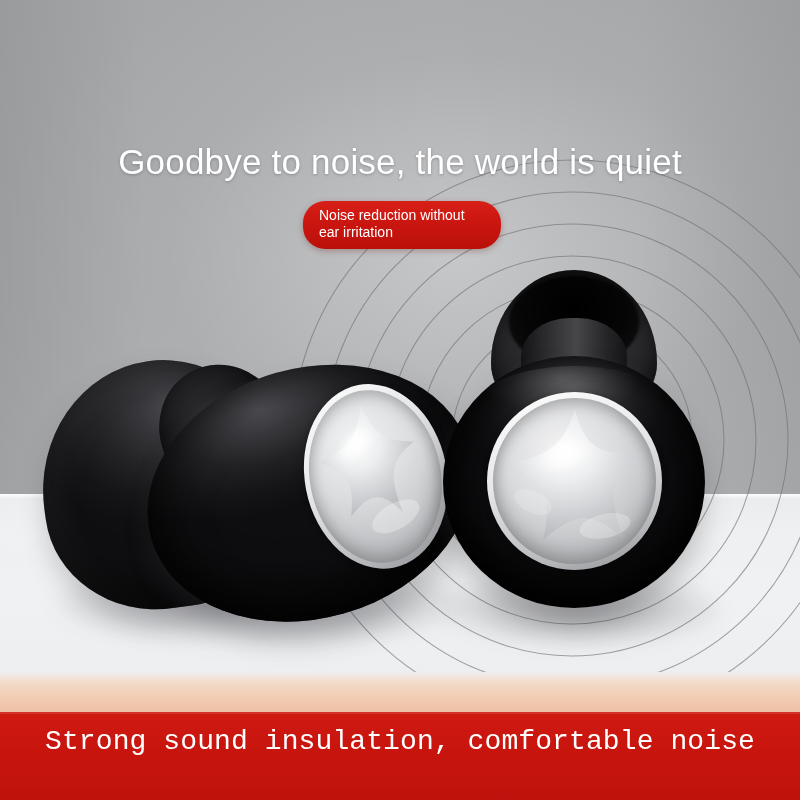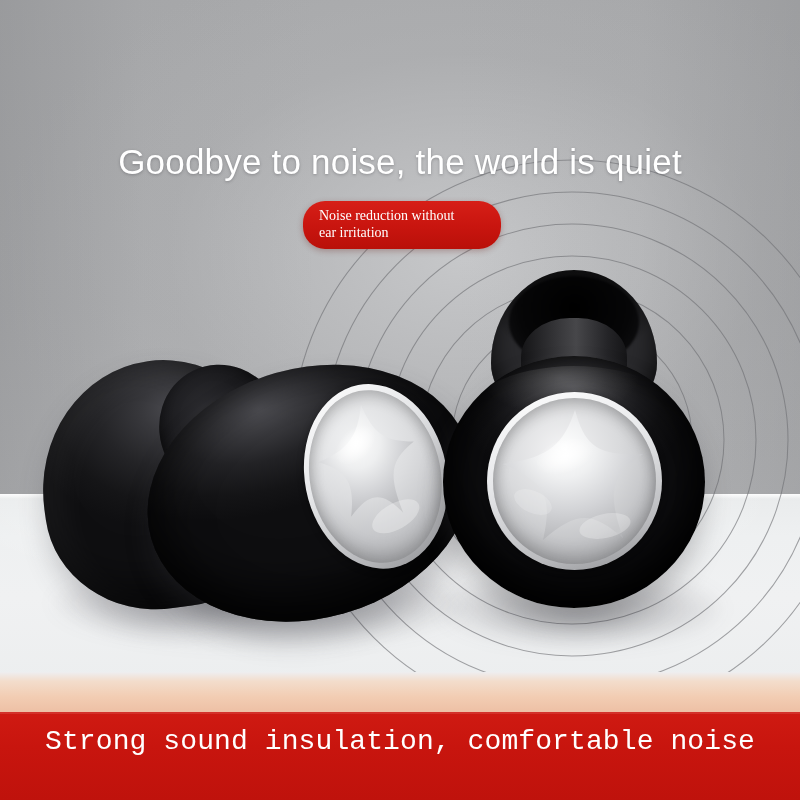--- a/index.html
+++ b/index.html
@@ -296,21 +296,20 @@
     width: 198px;
     padding: 6px 14px 8px 16px;
     box-sizing: border-box;
     border-radius: 22px;
     background: linear-gradient(180deg, #d61f17 0%, #c9150f 52%, #b91009 100%);
     color: #ffffff;
     font-size: 14px;
     line-height: 17px;
     font-weight: 400;
     box-shadow: 0 2px 6px rgba(100,20,14,0.30);
-    font-family: Liberation Serif, serif;
   }
   .badge .badge-line { display: block; white-space: nowrap; }
 
   .bottom-banner {
     position: absolute;
     left: 0;
     top: 712px;
     width: 800px;
     height: 88px;
     background: linear-gradient(180deg, #cf1a12 0%, #c8150e 40%, #bf120c 100%);

